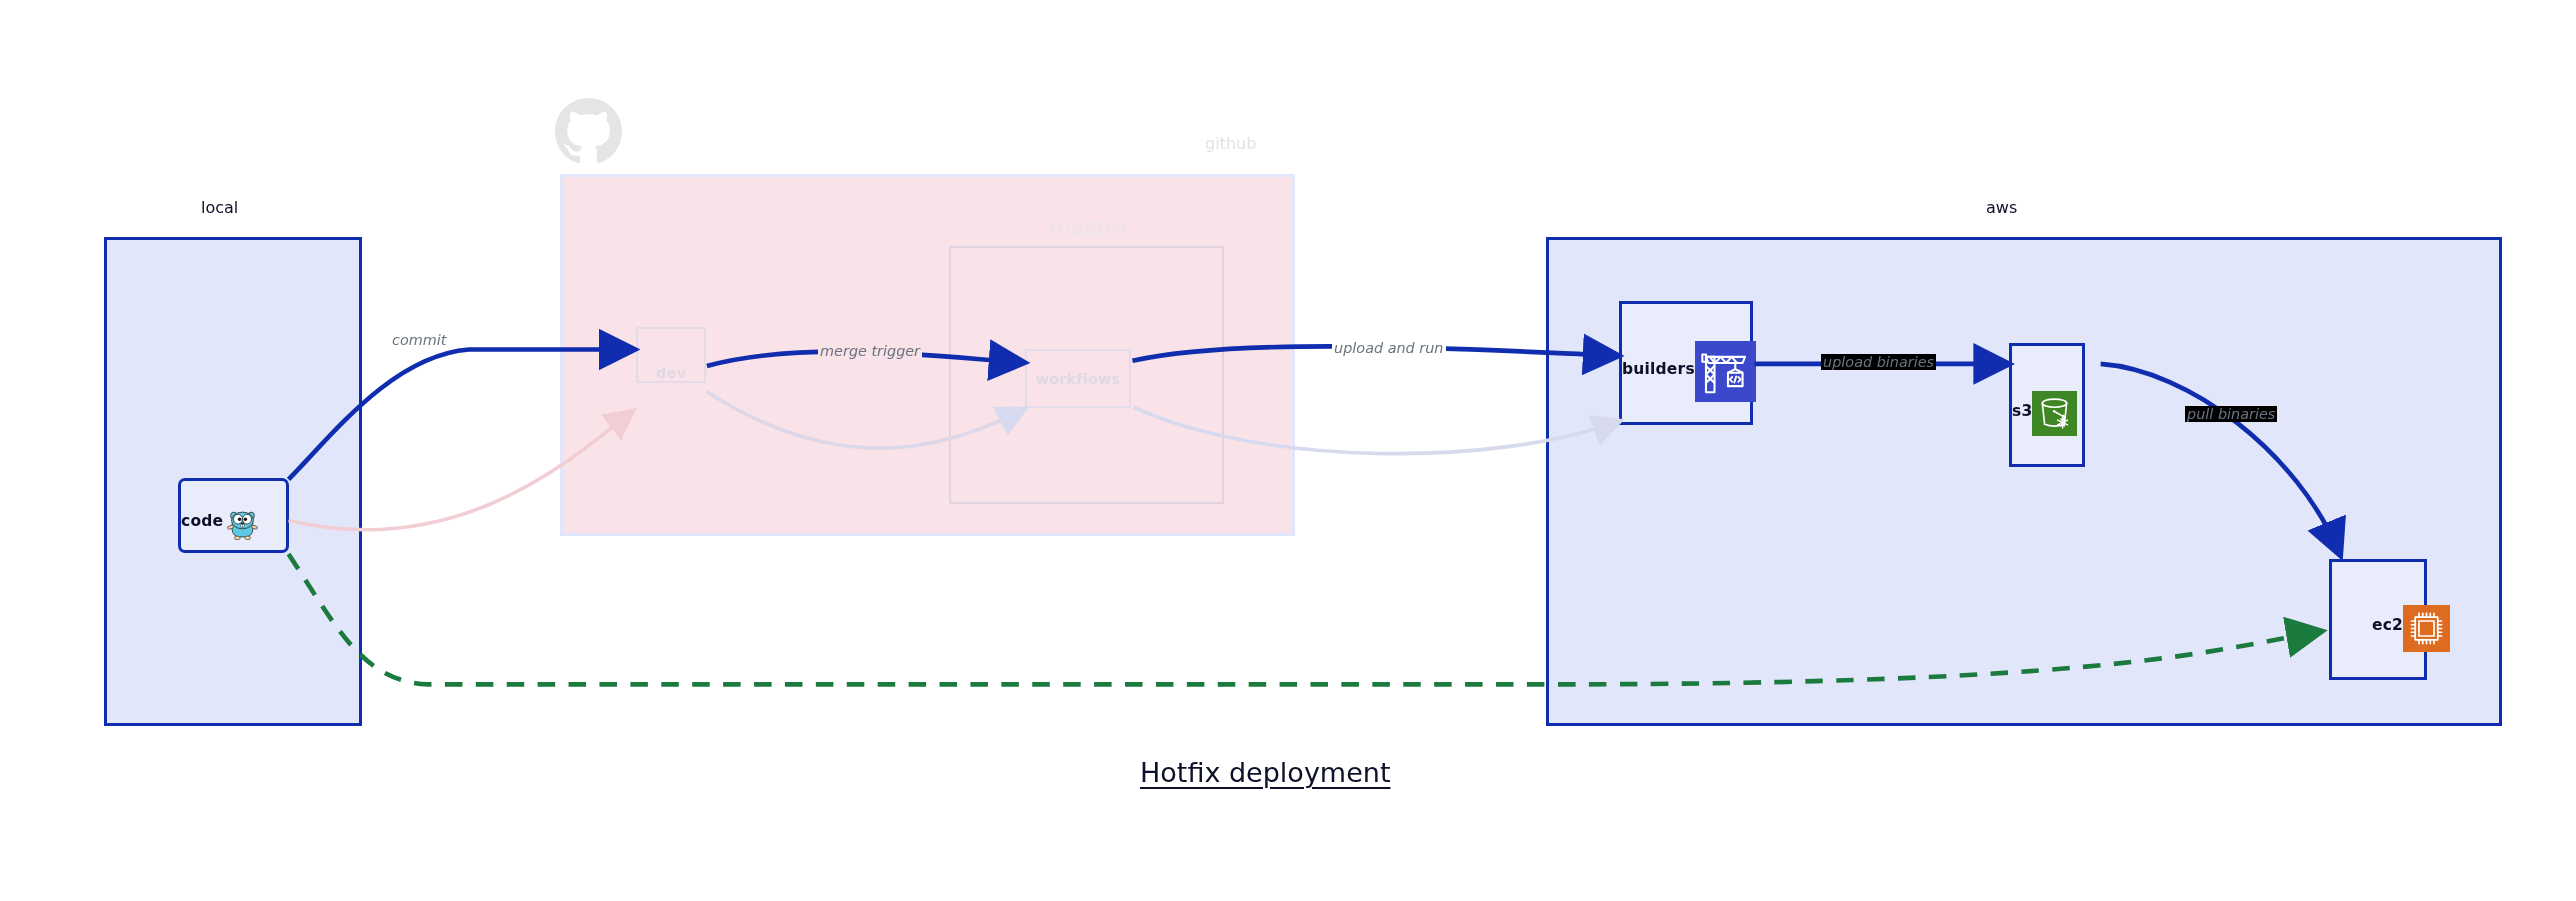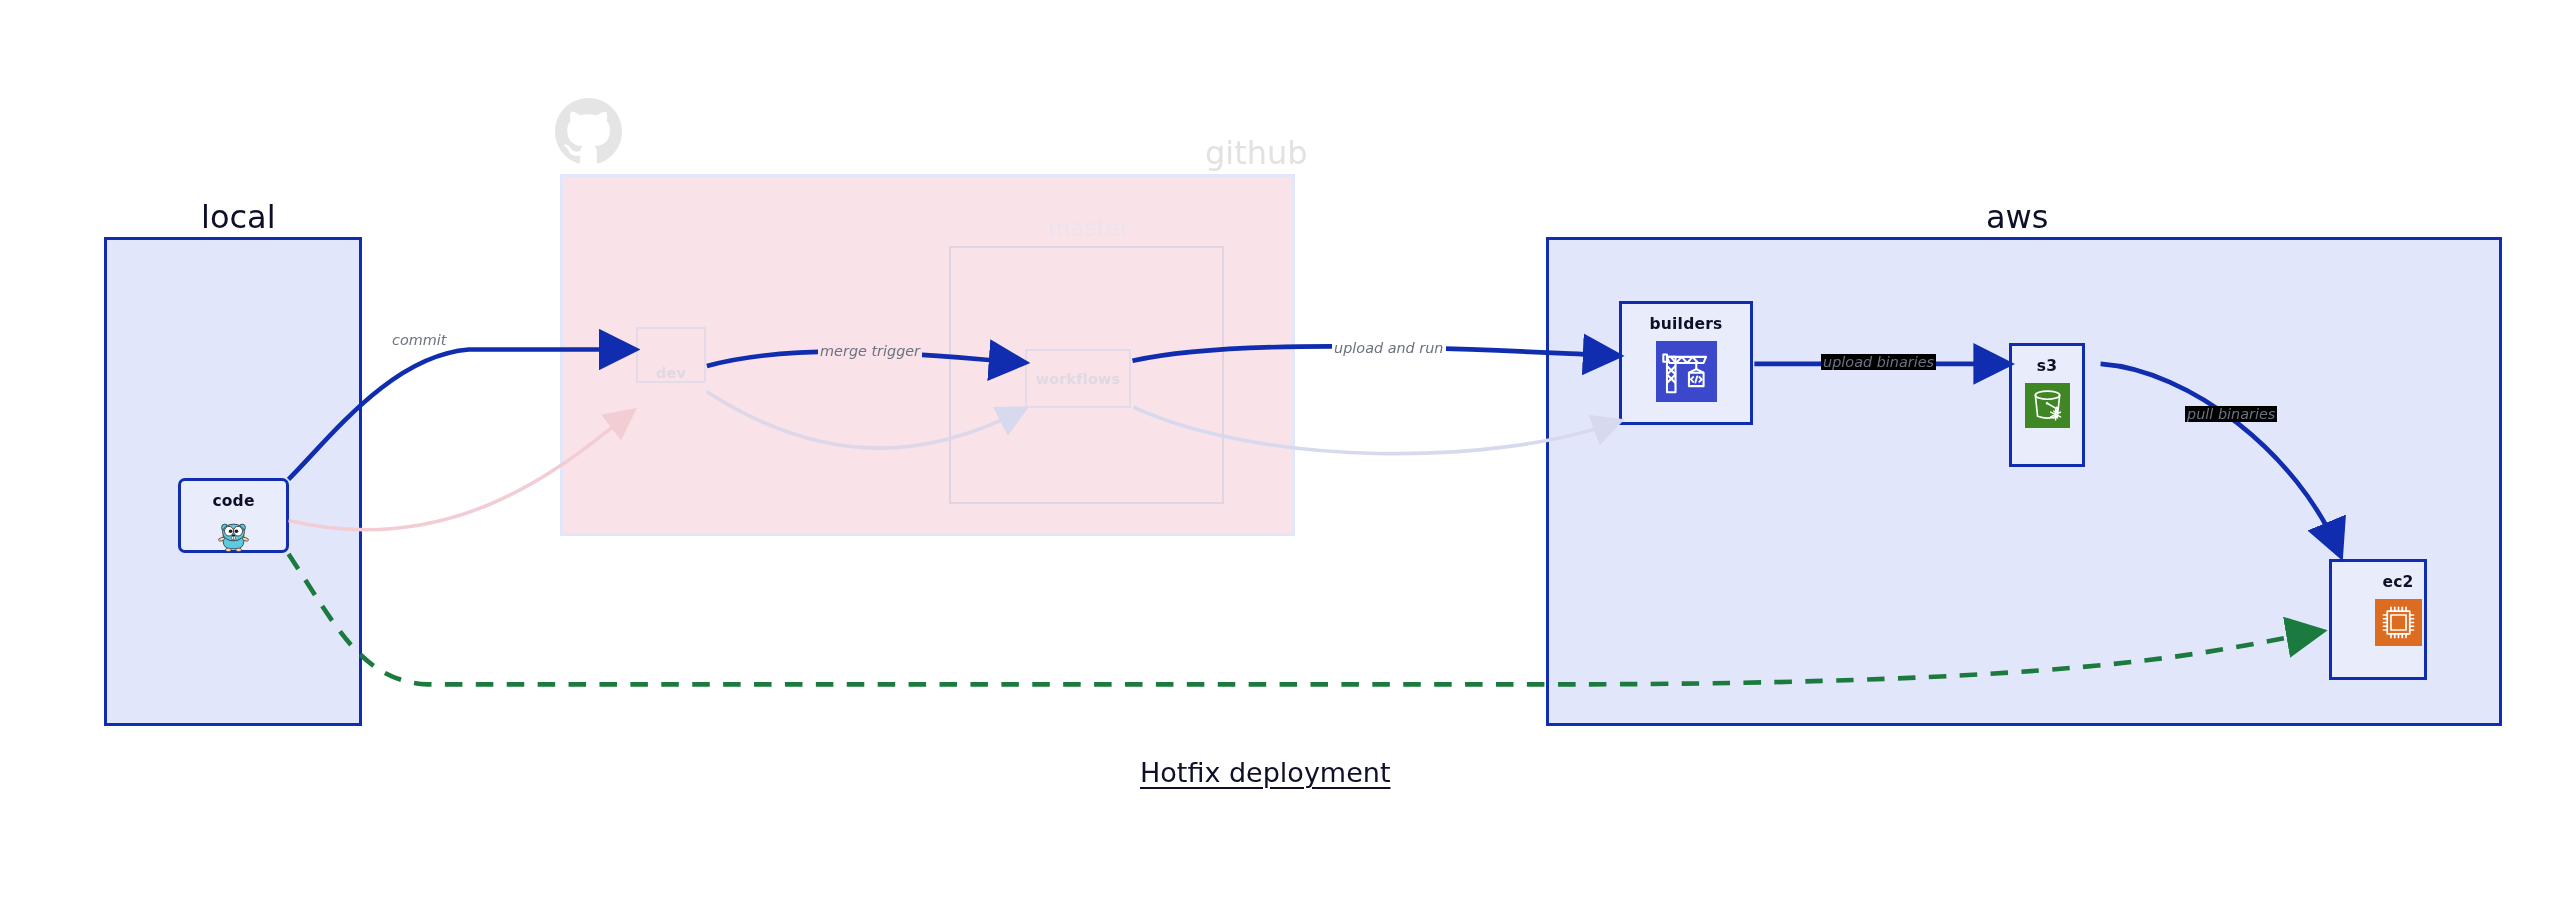--- a/index.html
+++ b/index.html
@@ -33,35 +33,34 @@
     border-width: 3.1px;
   }
   .group-master {
     background: transparent;
     border: 2.1px solid #e0d4e2;
   }
 
   
   .group-title {
     position: absolute;
-    font-size: 32px;
+    font-size: 16px;
     color: #0d1028;
     white-space: nowrap;
     font-weight: 400;
   }
   .group-title.faded { color: #e2e2e2; }
   .group-title.faded-master { color: #ece3ed; }
 
   
   .node {
     position: absolute;
     background: #e9edfb;
     border: 3.1px solid #0f2dae;
     display: flex;
-    flex-direction: column;
     align-items: center;
     padding-top: 11.3px;
   }
   .node-label {
     font-size: 15.5px;
     font-weight: bold;
     color: #0d1028;
     letter-spacing: 0.2px;
     white-space: nowrap;
   }

